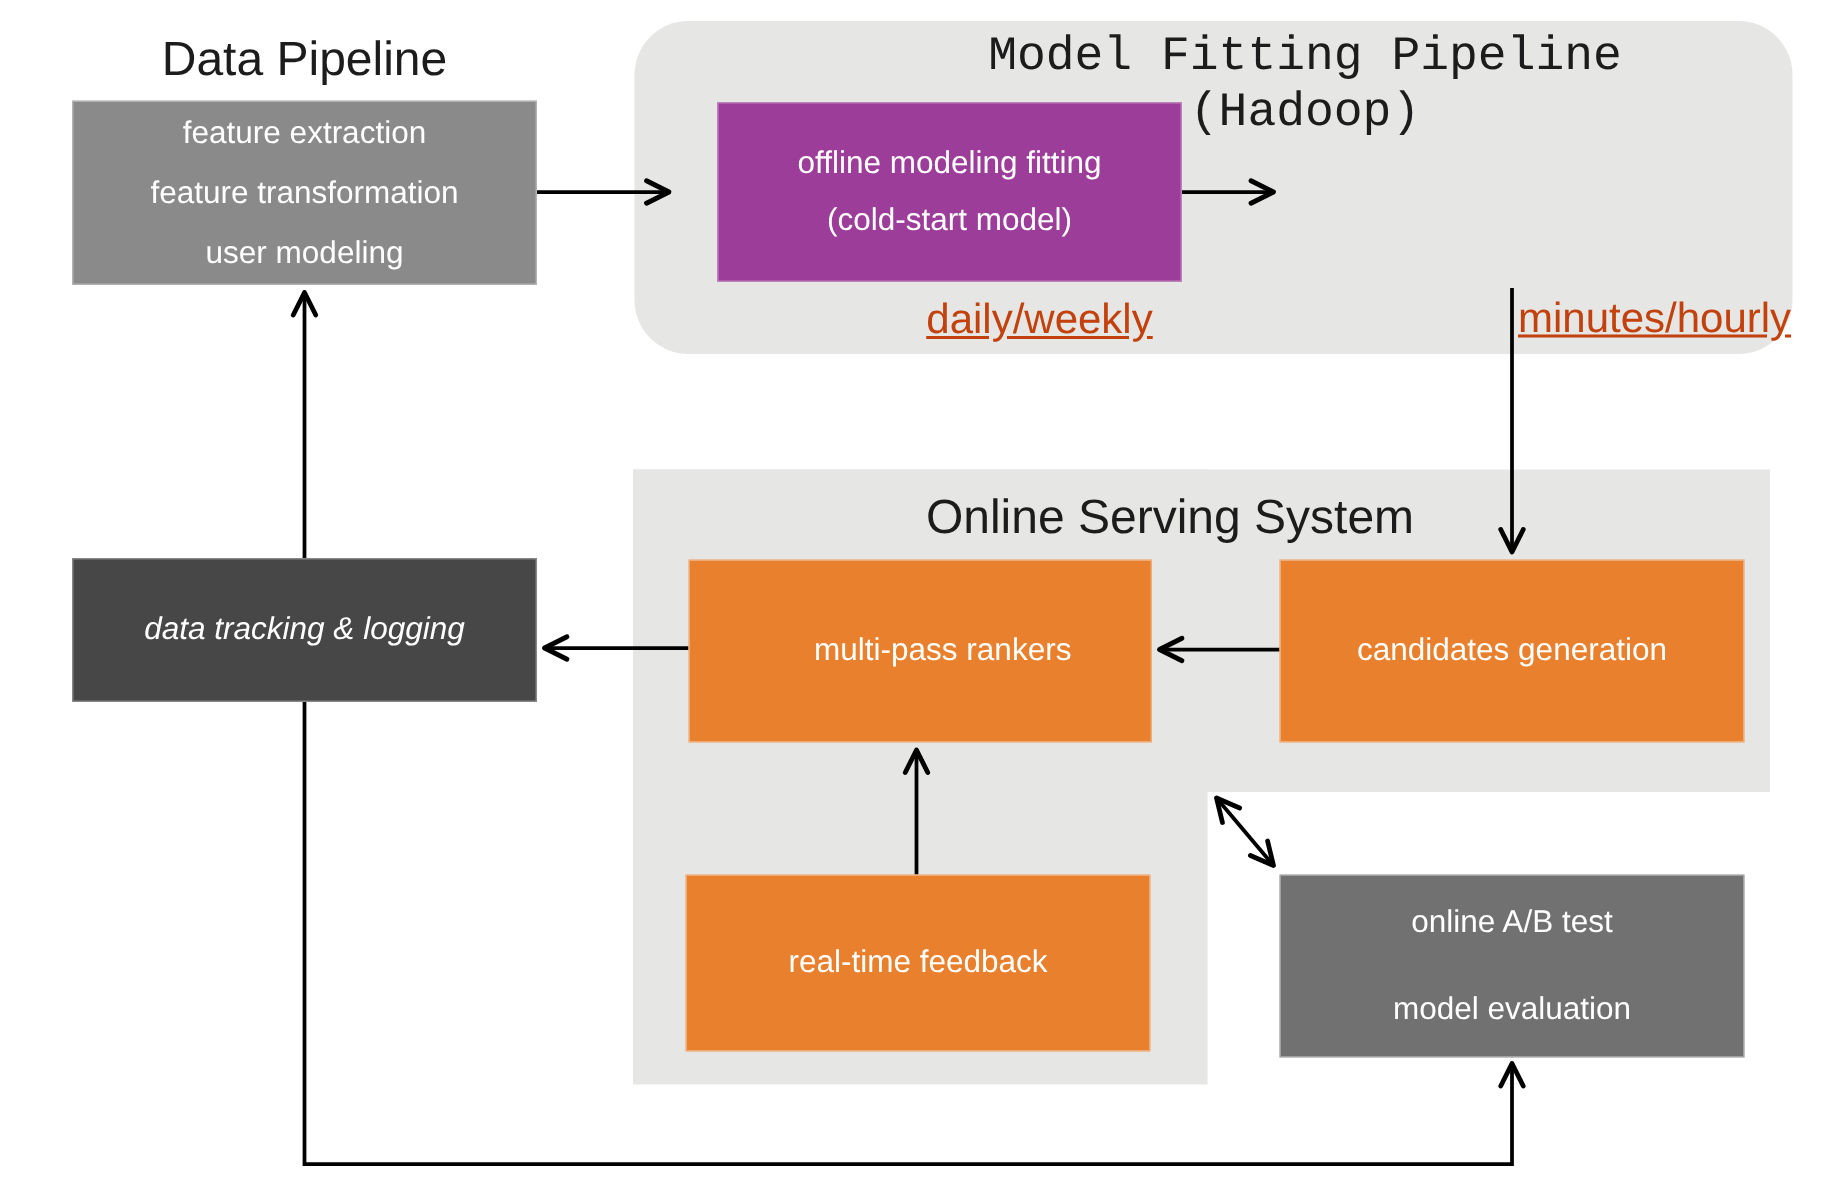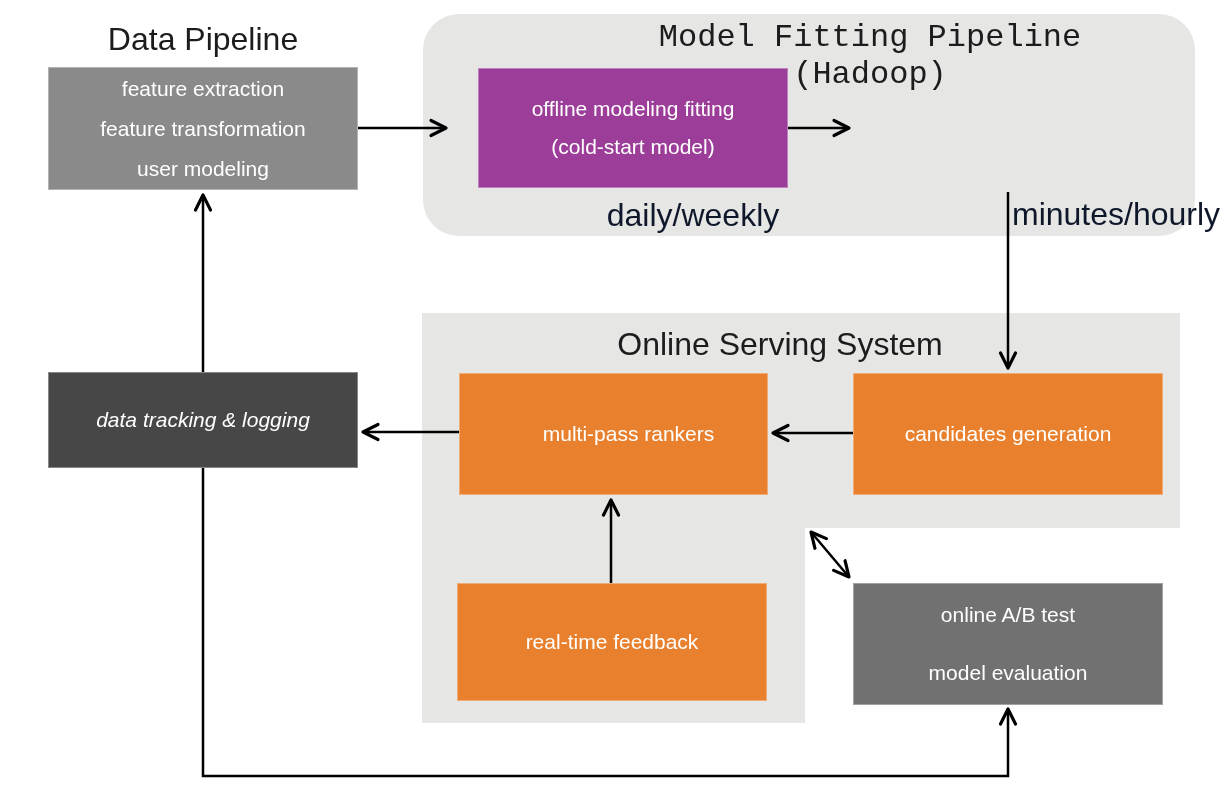--- a/index.html
+++ b/index.html
@@ -12,21 +12,21 @@
   .c-os-main { left:422px; top:313px; width:758px; height:215px; }
   .c-os-ext  { left:422px; top:313px; width:383px; height:410px; }
 
   .arrows { position:absolute; left:0; top:0; z-index:5; }
 
   .title { position:absolute; z-index:10; color:#1c1c1c; font-size:32px; text-align:center; }
   .t-dp { left:48px;  top:21px;  width:310px; }
   .t-mf { left:600px; top:19px;  width:540px;font-family:Liberation Mono, monospace; }
   .t-os { left:480px; top:326px; width:600px; }
 
-  .slabel { position:absolute; z-index:10; color:#0f172a; font-size:32px; }
+  .slabel { position:absolute; z-index:10; color:#c2410c; font-size:28px;text-decoration:underline; }
   .l-daily   { left:568px;  top:197px; width:250px; text-align:center; }
   .l-minutes { left:1012px; top:196px; text-align:left; }
 
   .box {
     position:absolute; z-index:10; box-sizing:border-box;
     display:flex; flex-direction:column; align-items:center; justify-content:center;
     color:#ffffff; font-size:21px; text-align:center;
     border:1px solid rgba(255,255,255,0.35);
   }
   .box span { display:block; line-height:38px; }

